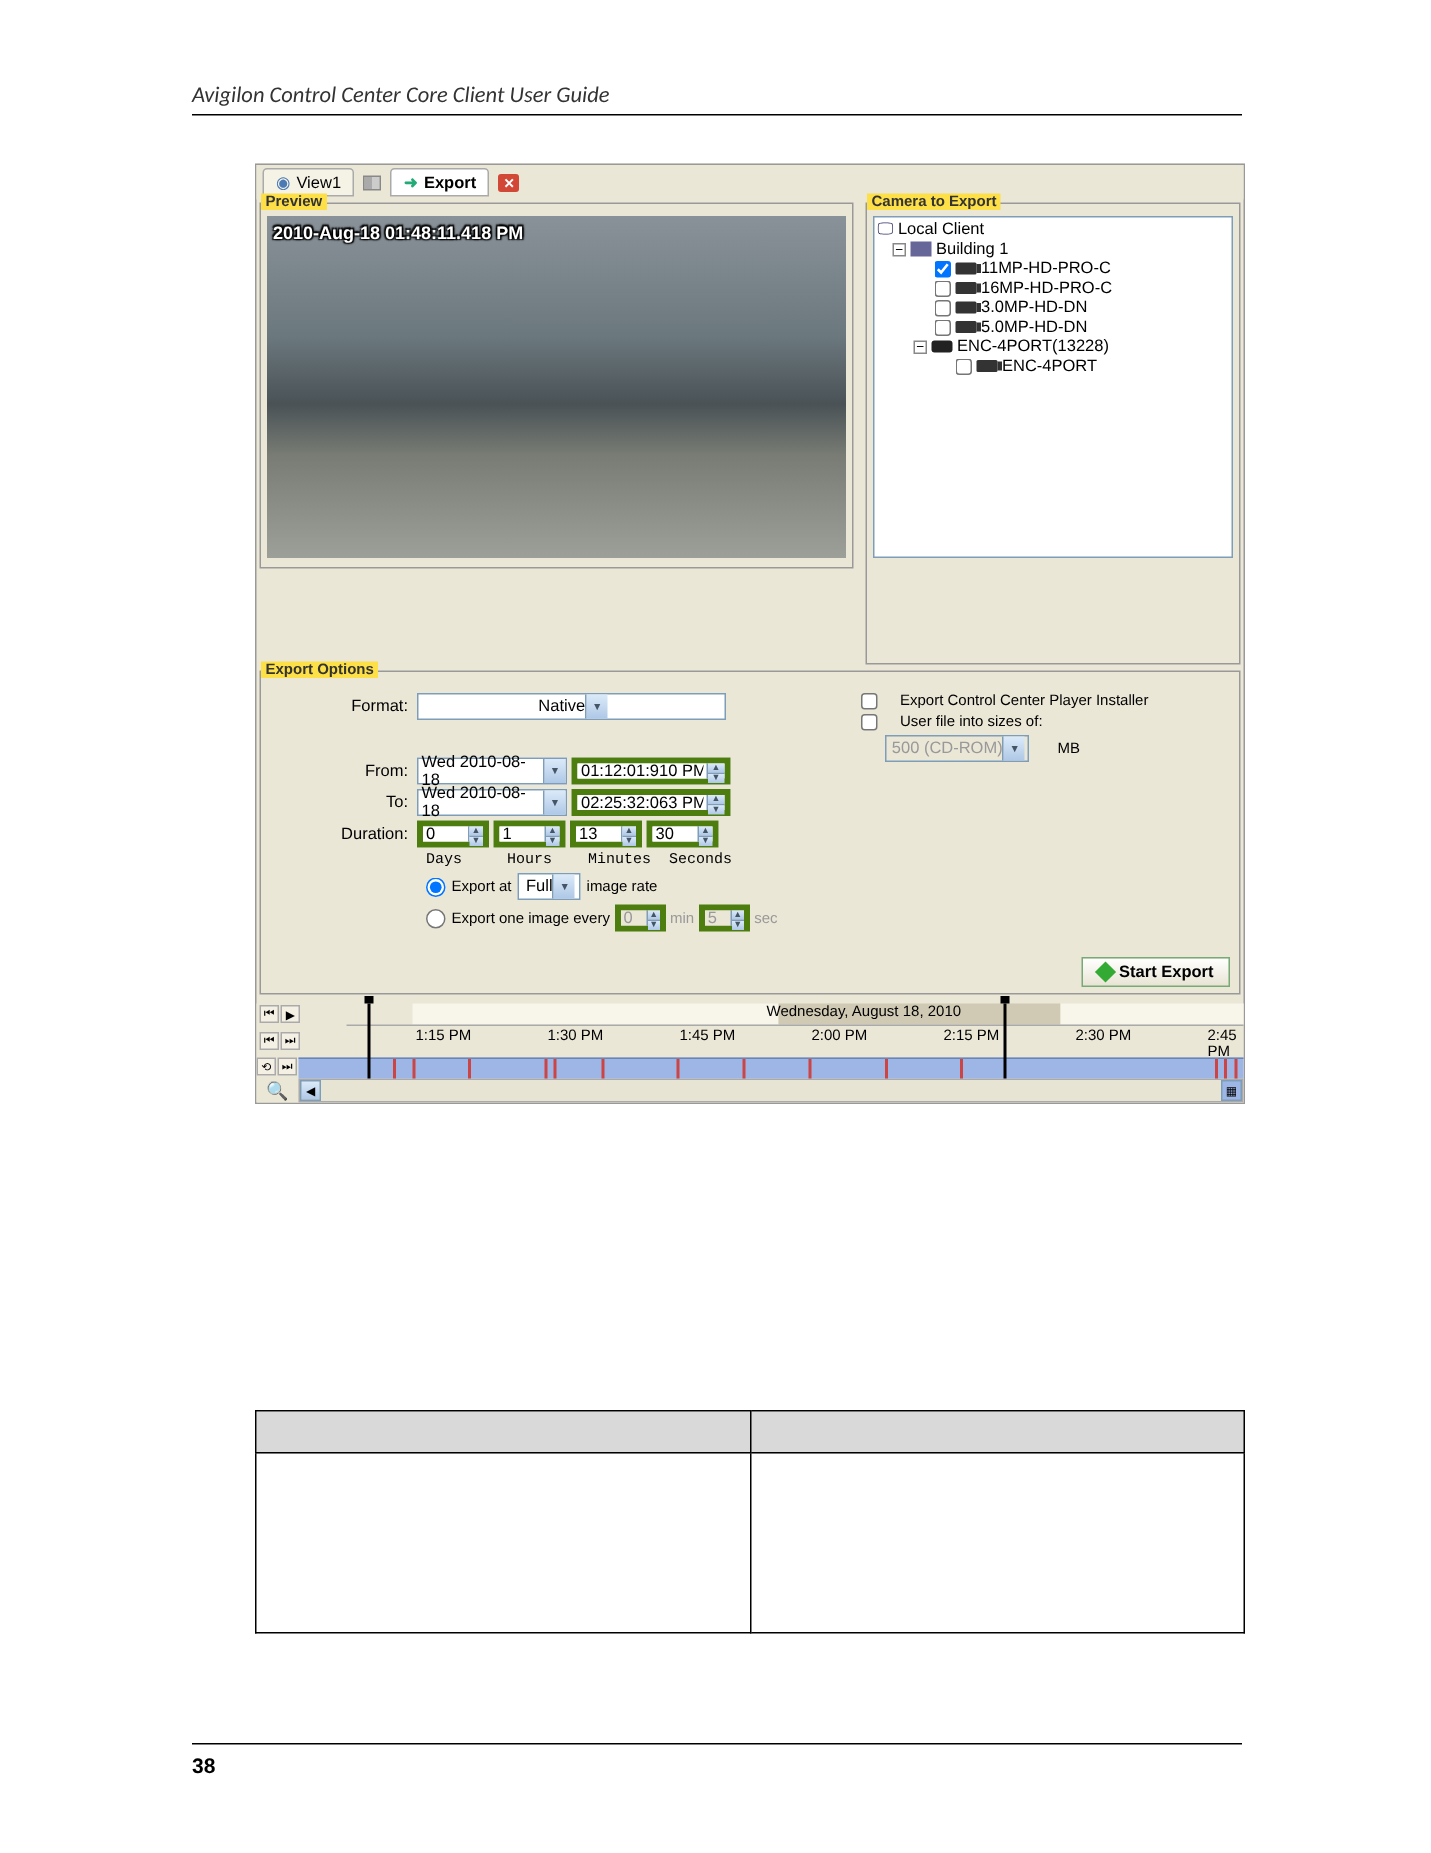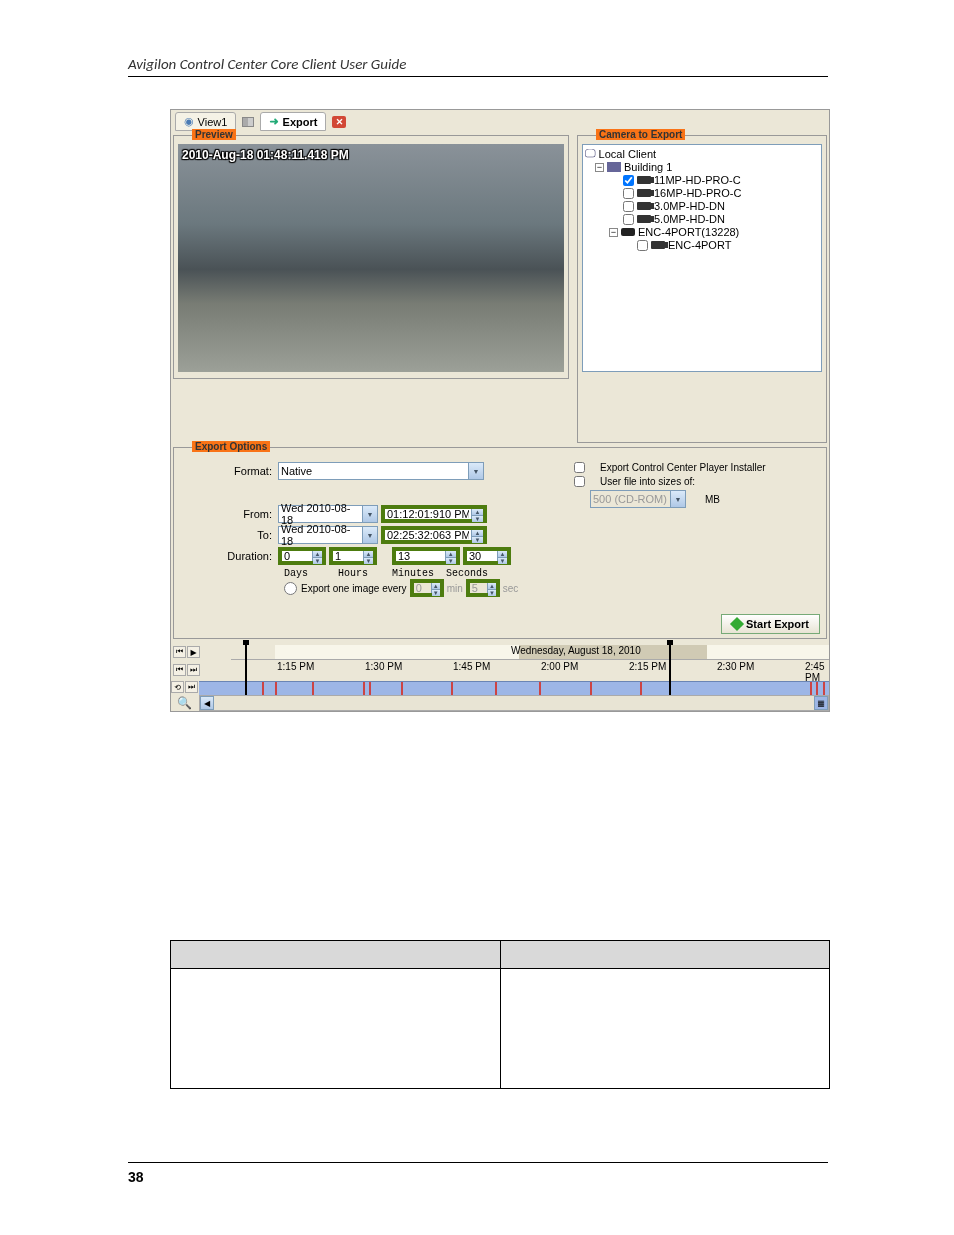--- a/index.html
+++ b/index.html
@@ -81,22 +81,22 @@
     gap: 4px;
   }
   .fieldset {
     border: 1px solid #999;
     margin: 2px;
     position: relative;
   }
   .legend {
     position: absolute;
     top: -7px;
-    left: 18px;
-    background: #f97316;
+    left: 0;
+    background: #fde047;
     padding: 0 3px;
     font-weight: bold;
     font-size: 10px;
     color: #333;
   }
   .preview-box {
     width: 396px;
     height: 244px;
     padding: 8px 4px 4px 4px;
   }
@@ -207,21 +207,21 @@
   .combo, .date-combo, .text-field {
     border: 1px solid #7e9db9;
     background: #fff;
     font-size: 11px;
     padding: 1px 2px;
     height: 18px;
   }
   .combo {
     display: inline-flex;
     align-items: center;
-    justify-content: space-between;
+    justify-content: center;
     padding-right: 0;
   }
   .combo-arrow {
     width: 15px;
     height: 16px;
     background: linear-gradient(#dbeaf9, #afc8e6);
     border-left: 1px solid #7e9db9;
     display: inline-flex;
     align-items: center;
     justify-content: center;
@@ -566,40 +566,49 @@
                 <span class="spin-btn">▼</span>
               </span>
             </span>
           <span class="spinner" style="width:48px;margin-left:3px">
               <input value="1" style="">
               <span class="spin-btns">
                 <span class="spin-btn">▲</span>
                 <span class="spin-btn">▼</span>
               </span>
             </span>
-          <span class="spinner" style="width:68px;margin-left:15px">
+          <span class="spinner" style="width:48px;margin-left:3px">
               <input value="13" style="">
               <span class="spin-btns">
                 <span class="spin-btn">▲</span>
                 <span class="spin-btn">▼</span>
               </span>
             </span>
           <span class="spinner" style="width:48px;margin-left:3px">
               <input value="30" style="">
               <span class="spin-btns">
                 <span class="spin-btn">▲</span>
                 <span class="spin-btn">▼</span>
               </span>
             </span>
         </div>
         <div class="time-labels">
           <span>Days</span>
           <span>Hours</span>
           <span>Minutes</span>
           <span>Seconds</span>
+        </div>
+        <div class="form-row" style="margin-left:100px;margin-top:3px">
+          <input type="radio" name="r1" checked="" style="margin-right: 4px;">
+          <span>Export at</span>
+          <span class="combo" style="width:42px;margin:0 4px">
+              <span>Full</span>
+              <span class="combo-arrow">▼</span>
+            </span>
+          <span>image rate</span>
         </div>
         <div class="form-row" style="margin-left:100px">
           <input type="radio" name="r1" style="margin-right: 4px;">
           <span>Export one image every</span>
           <span class="spinner disabled-field" style="width:34px;margin:0 3px">
               <input class="disabled-field" disabled="" value="0" style="">
               <span class="spin-btns">
                 <span class="spin-btn">▲</span>
                 <span class="spin-btn">▼</span>
               </span>

